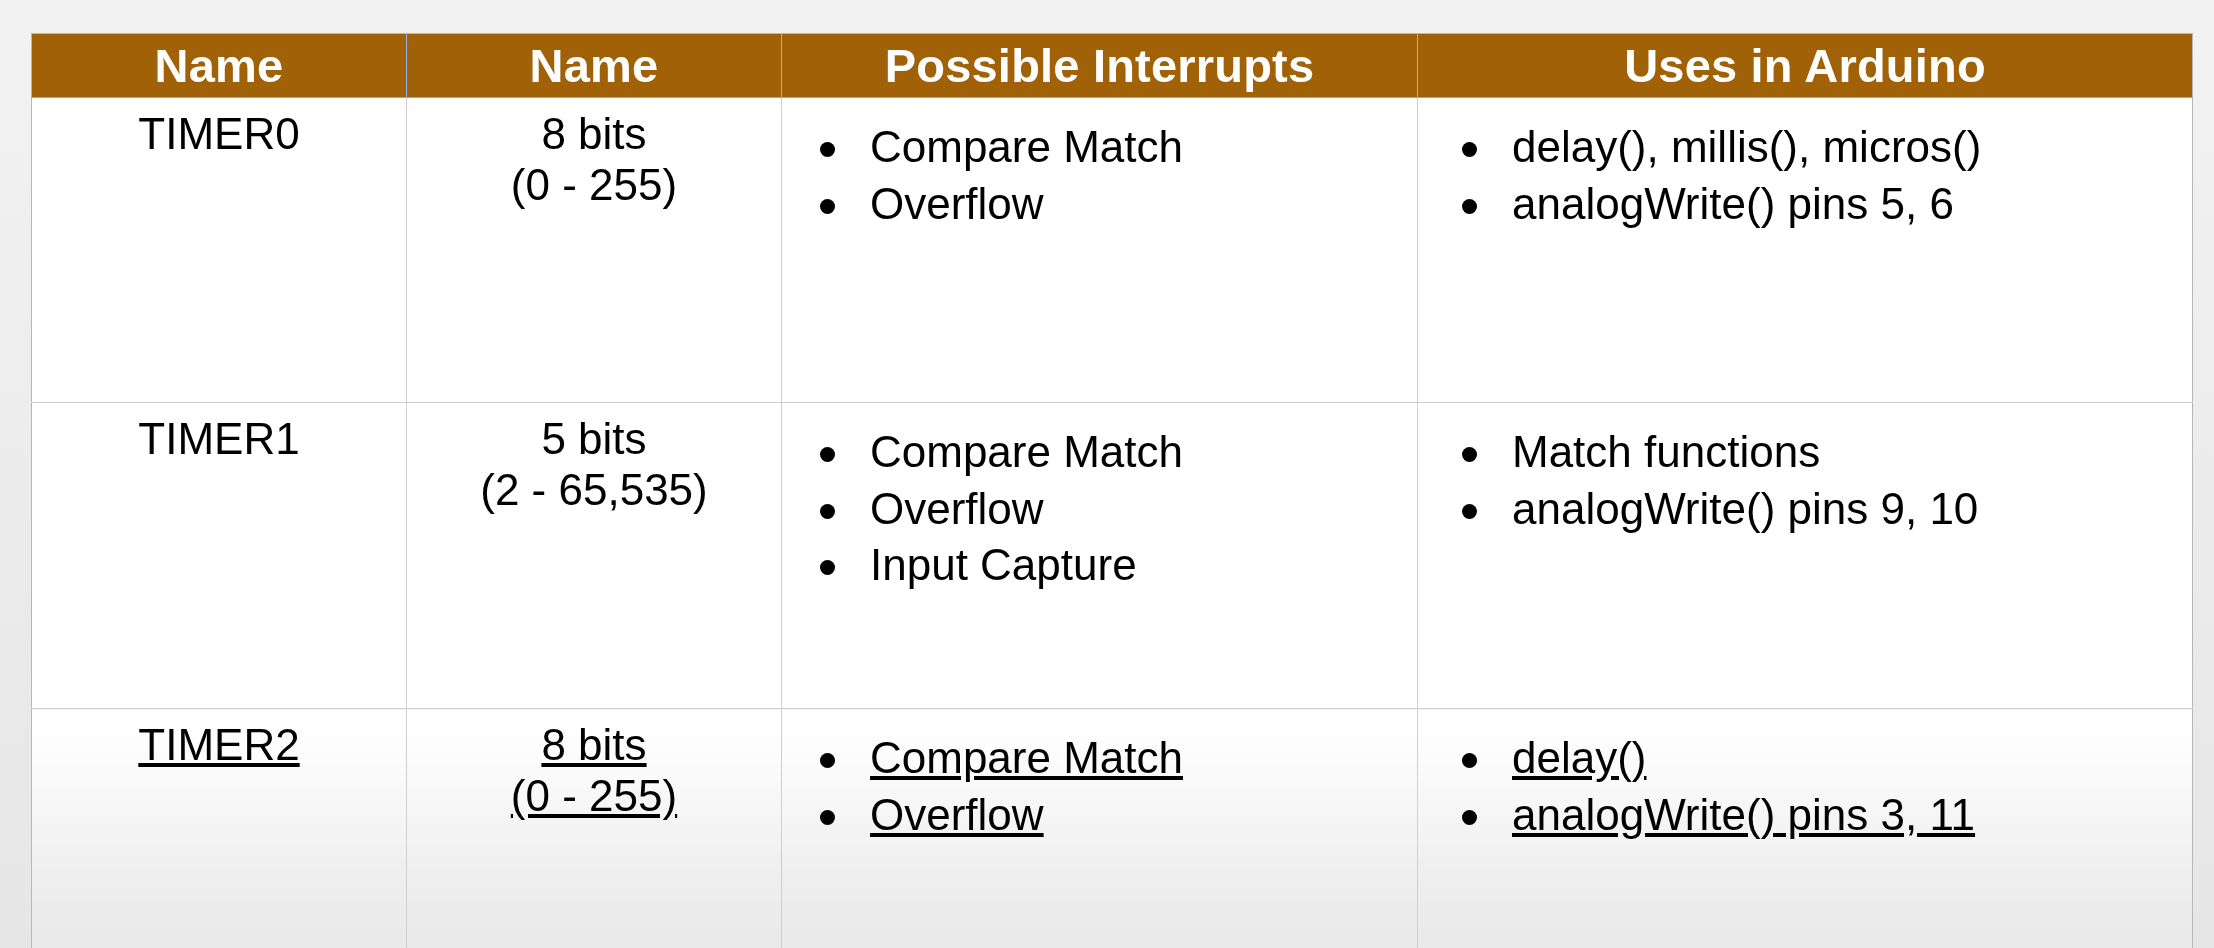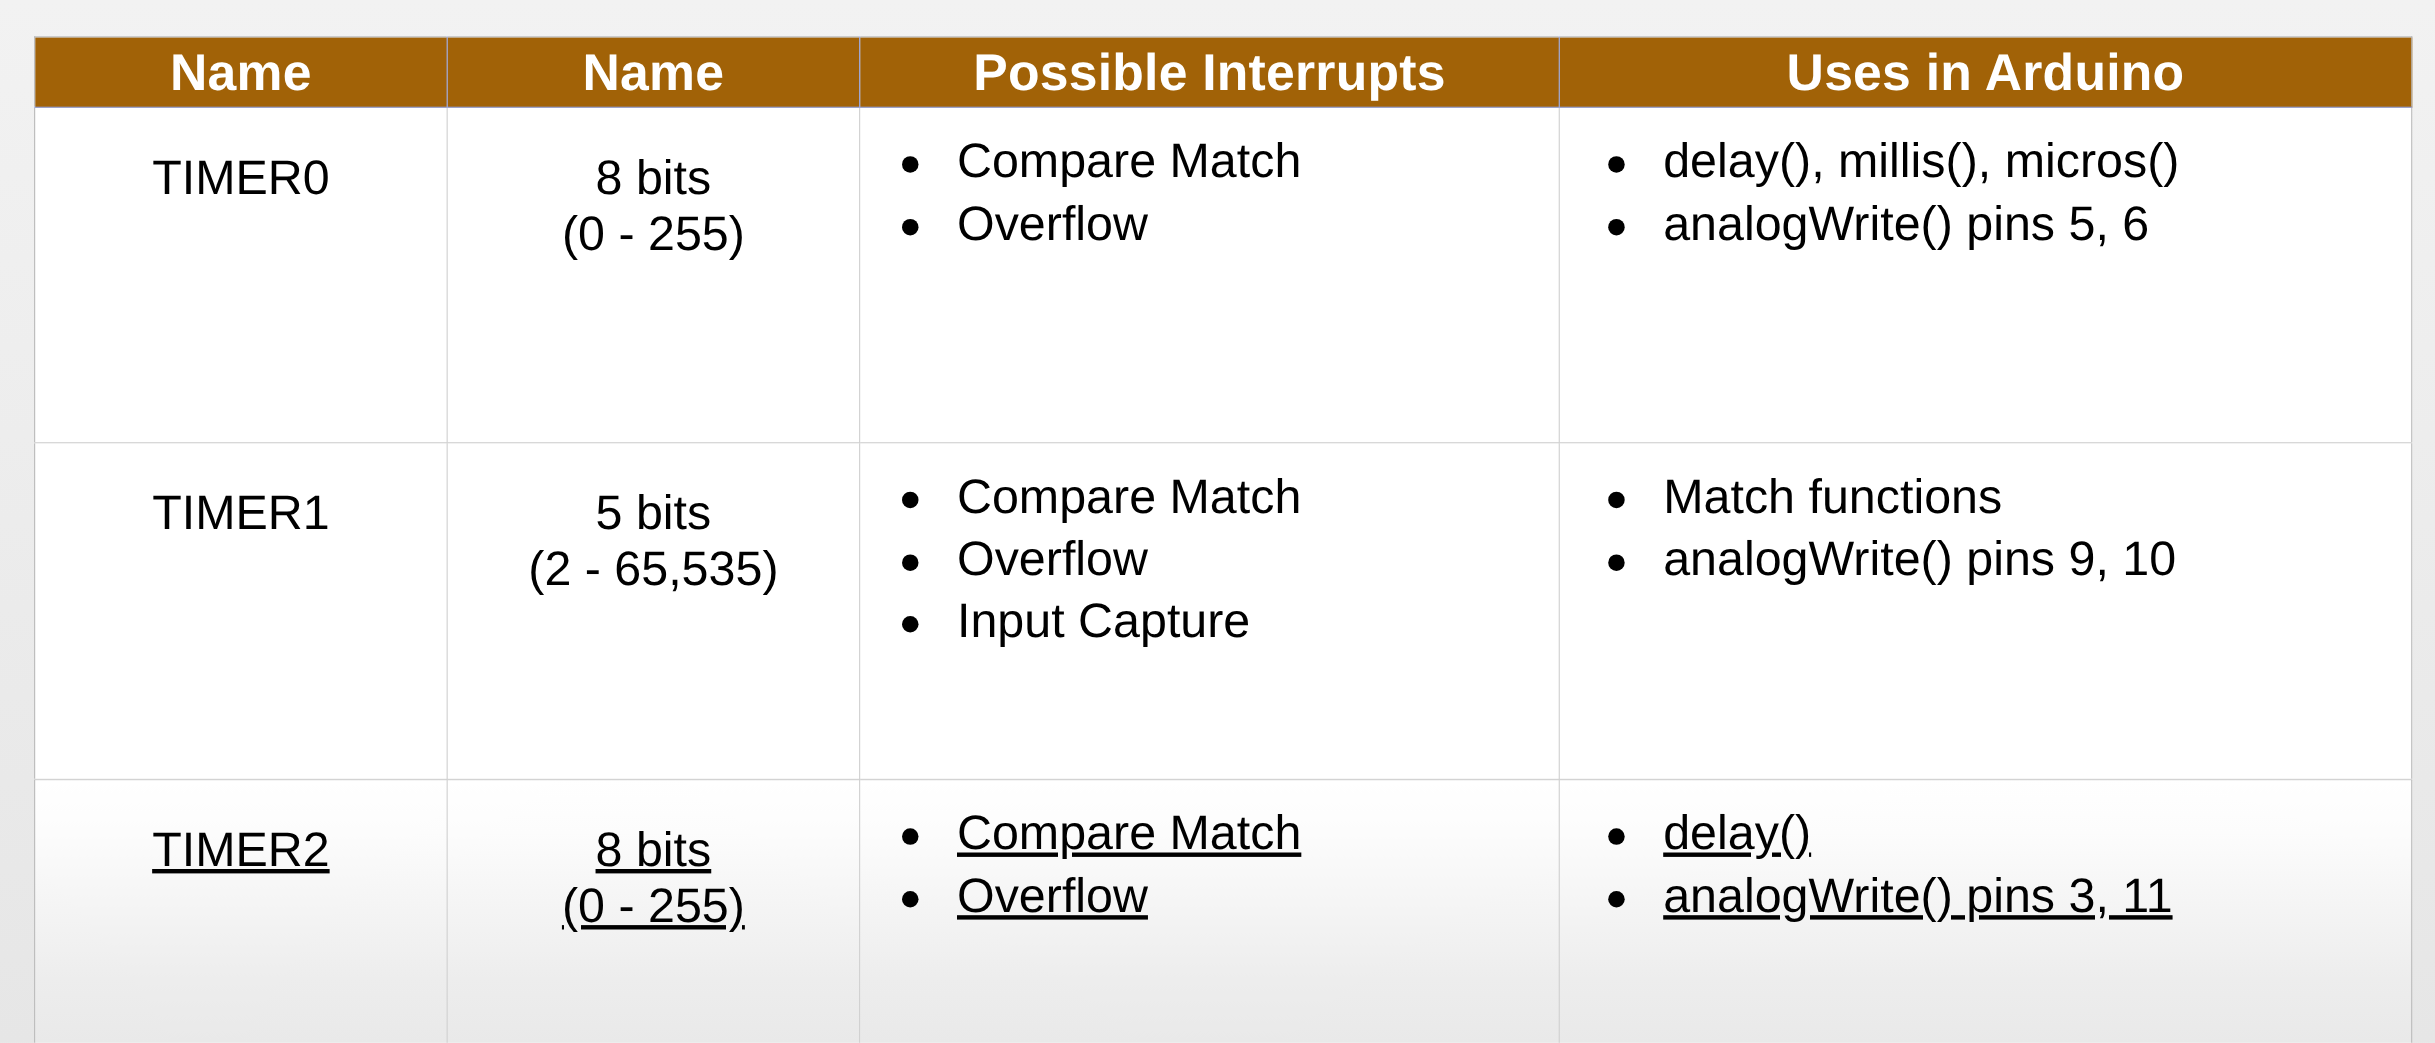--- a/index.html
+++ b/index.html
@@ -86,21 +86,21 @@
   tr.row-2 td {
     height: 266px;
     background: linear-gradient(180deg, #ffffff 0%, #fcfcfc 18%, #ededed 68%, #e7e7e7 100%);
     text-decoration: underline;
   }
 
   .cell-center {
     text-align: center;
     font-size: 44px;
     line-height: 1.17;
-    padding-top: 38px;
+    padding-top: 10px;
   }
   .cell-center .line2 { display: block; }
 
   .bullets {
     list-style: none;
     margin: 0;
     padding: 24px 0 0 36px;
     font-size: 44px;
     line-height: 1.15;
   }

